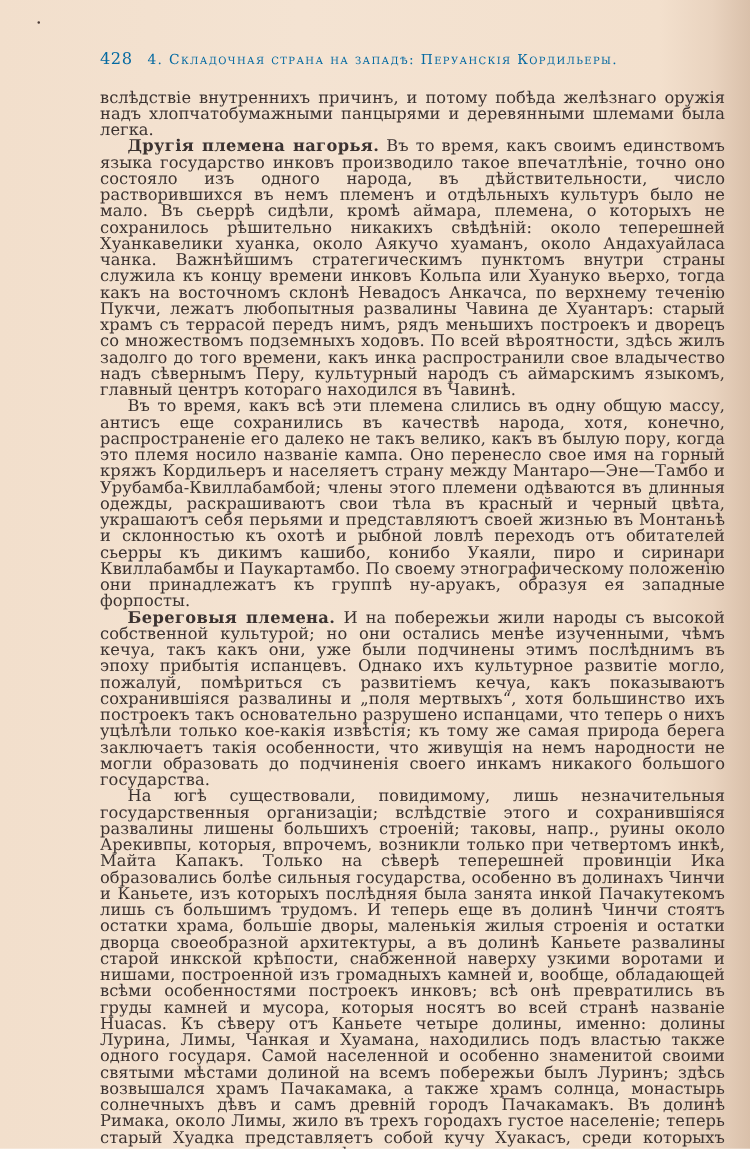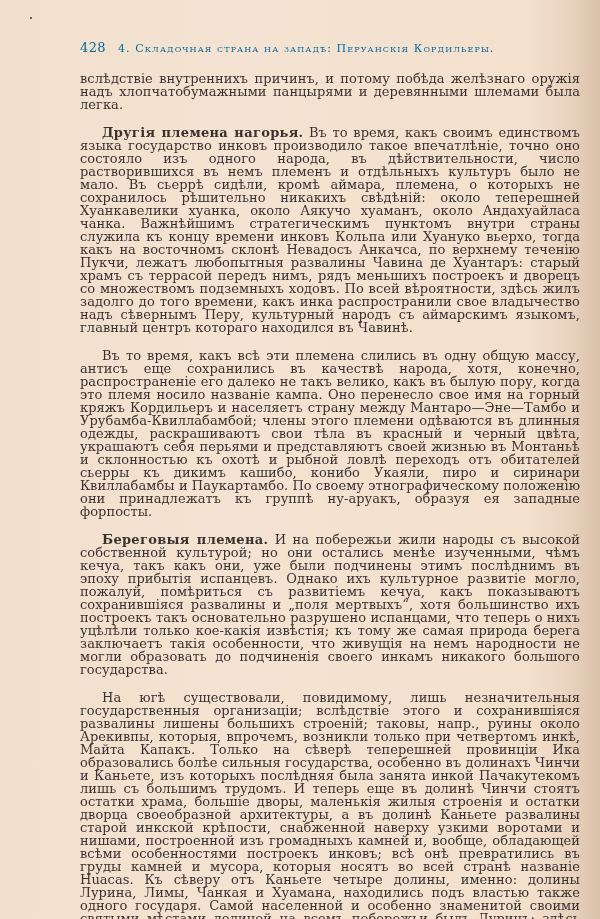--- a/index.html
+++ b/index.html
@@ -21,21 +21,21 @@
   }
   .pnum { width: 38px; font-size: 13px; }
   .running { font-variant: small-caps; letter-spacing: 1.1px; font-size: 11px; }
   .body-text {
     margin-top: 10px;
     font-size: 13px; line-height: 13px;
     text-align: justify;
     letter-spacing: 0.05px;
   }
   .para { margin: 0; text-indent: 0; }
-  .para.indent { text-indent: 22px; margin-top: 15px; }
+  .para.indent { text-indent: 22px; }
   .heading { font-weight: bold; letter-spacing: 0.3px; }
   .dot { position: absolute; left: 30px; top: 17px; width: 2px; height: 2px; background: #4a3a36; border-radius: 50%; }
 </style>
 </head>
 <body>
 
 <div class="dot"></div>
 
 <div class="page">
   <div class="header">

